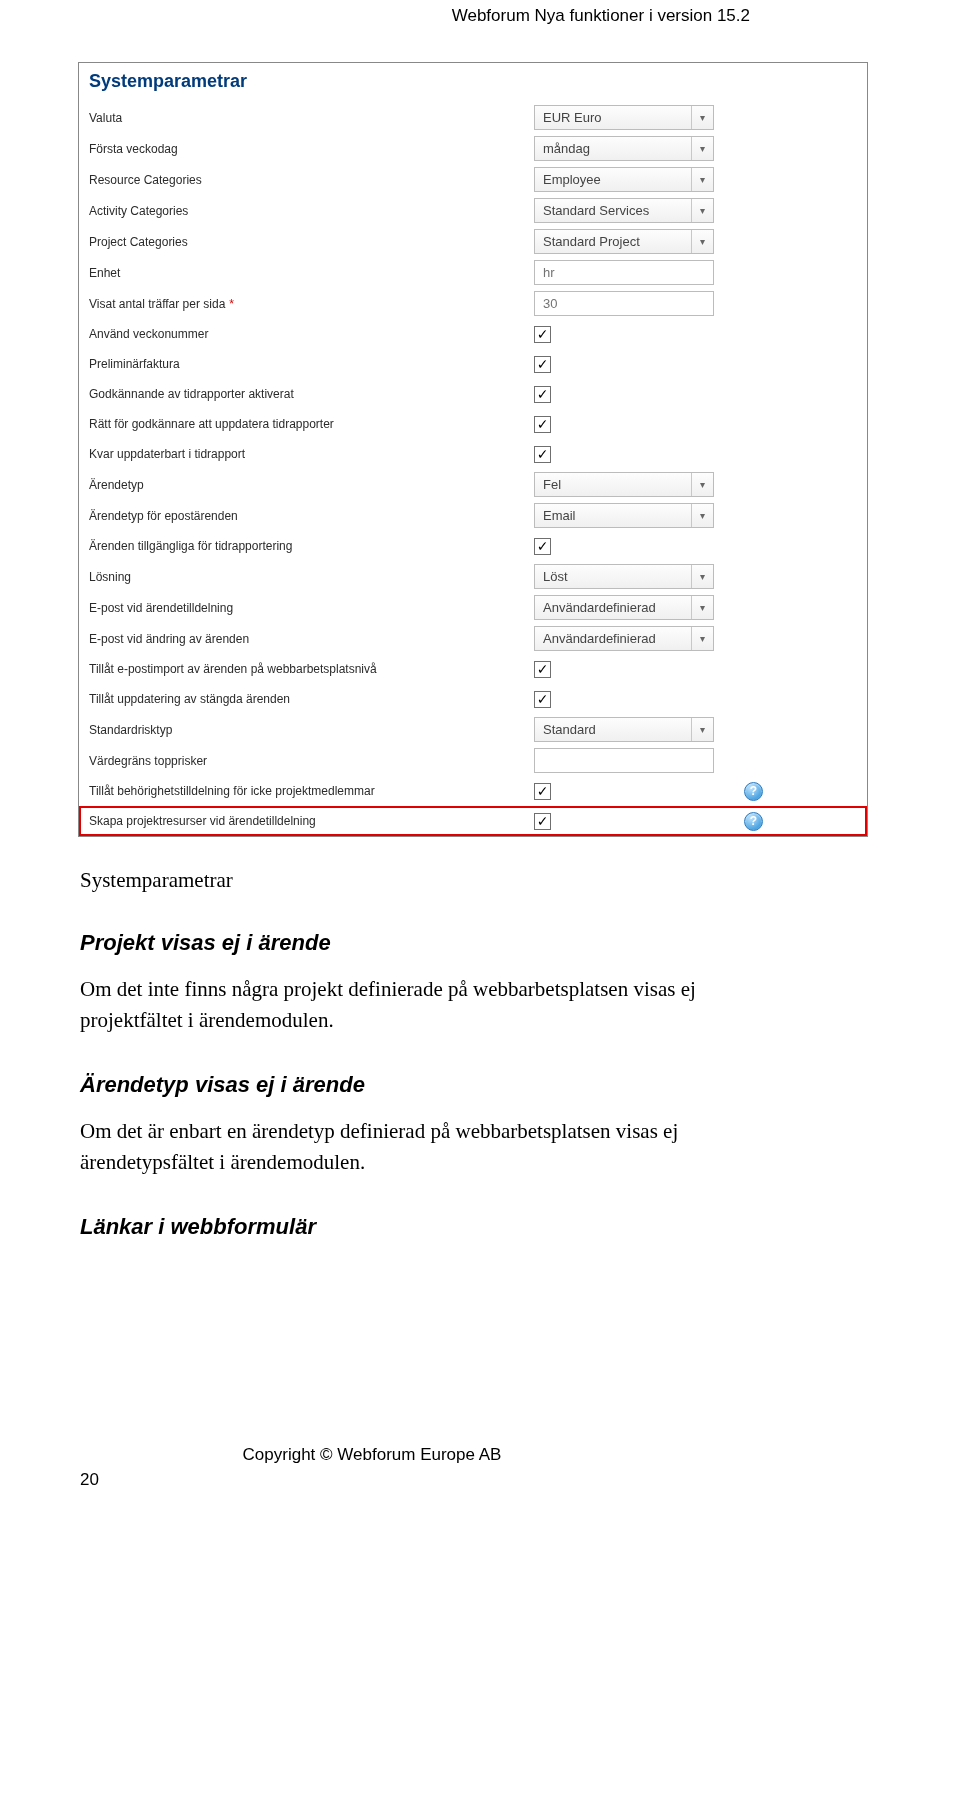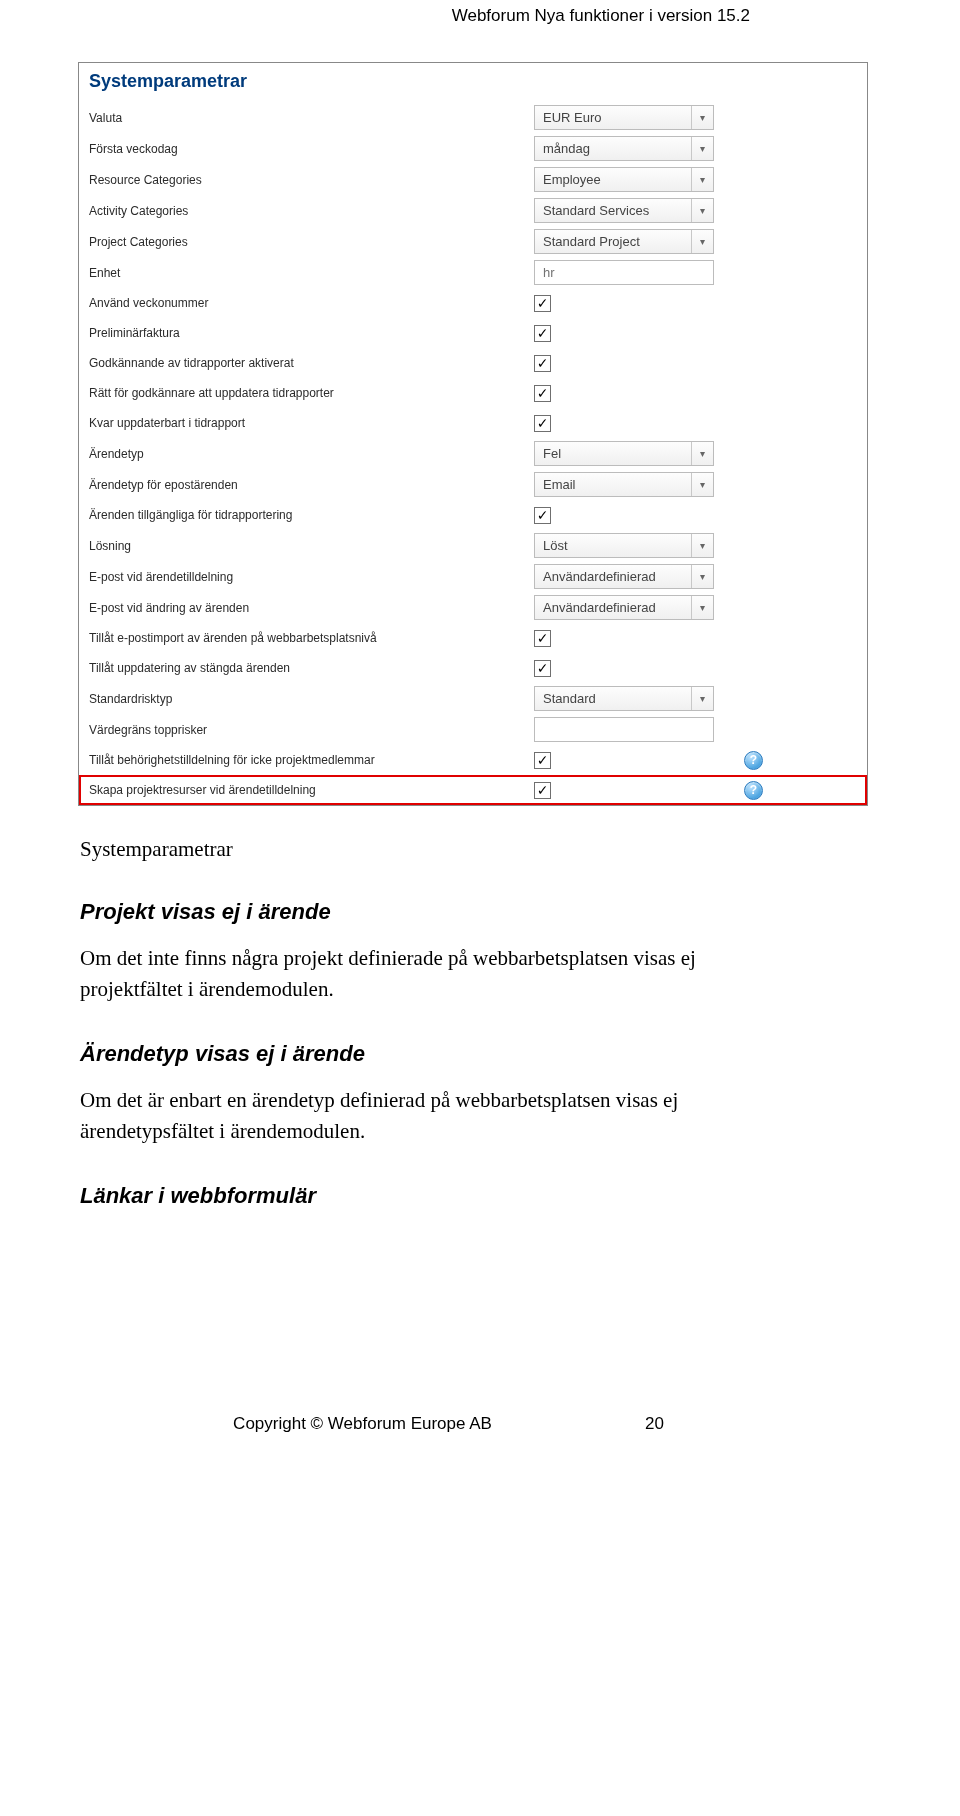--- a/index.html
+++ b/index.html
@@ -148,20 +148,21 @@
     margin: 15px 0 34px 0;
   }
   .footer {
     margin-top: 200px;
     display: flex;
     justify-content: center;
     padding: 0 56px 0 0;
     font-size: 17px;
     color: #000;
     font-family: Arial, Helvetica, sans-serif;
+    flex-direction: column;
   }
   .footer .c {
     margin: 0 auto;
   }
 </style>
 </head>
 <body>
 
 <div class="page">
   <div class="header-line">Webforum Nya funktioner i version 15.2</div>
@@ -228,20 +229,30 @@
             </div>
           </div>
           <div class="extras"></div>
         </div>
         <div class="row">
           <div class="label">
             <span>Enhet</span>
           </div>
           <div class="control">
             <input class="textinput" value="hr" style="">
+          </div>
+          <div class="extras"></div>
+        </div>
+        <div class="row">
+          <div class="label">
+            <span>Visat antal träffar per sida</span>
+            <span class="asterisk">*</span>
+          </div>
+          <div class="control">
+            <input class="textinput" value="30" style="">
           </div>
           <div class="extras"></div>
         </div>
         <div class="row">
           <div class="label">
             <span>Använd veckonummer</span>
           </div>
           <div class="control">
             <div class="checkbox">✓</div>
           </div>

